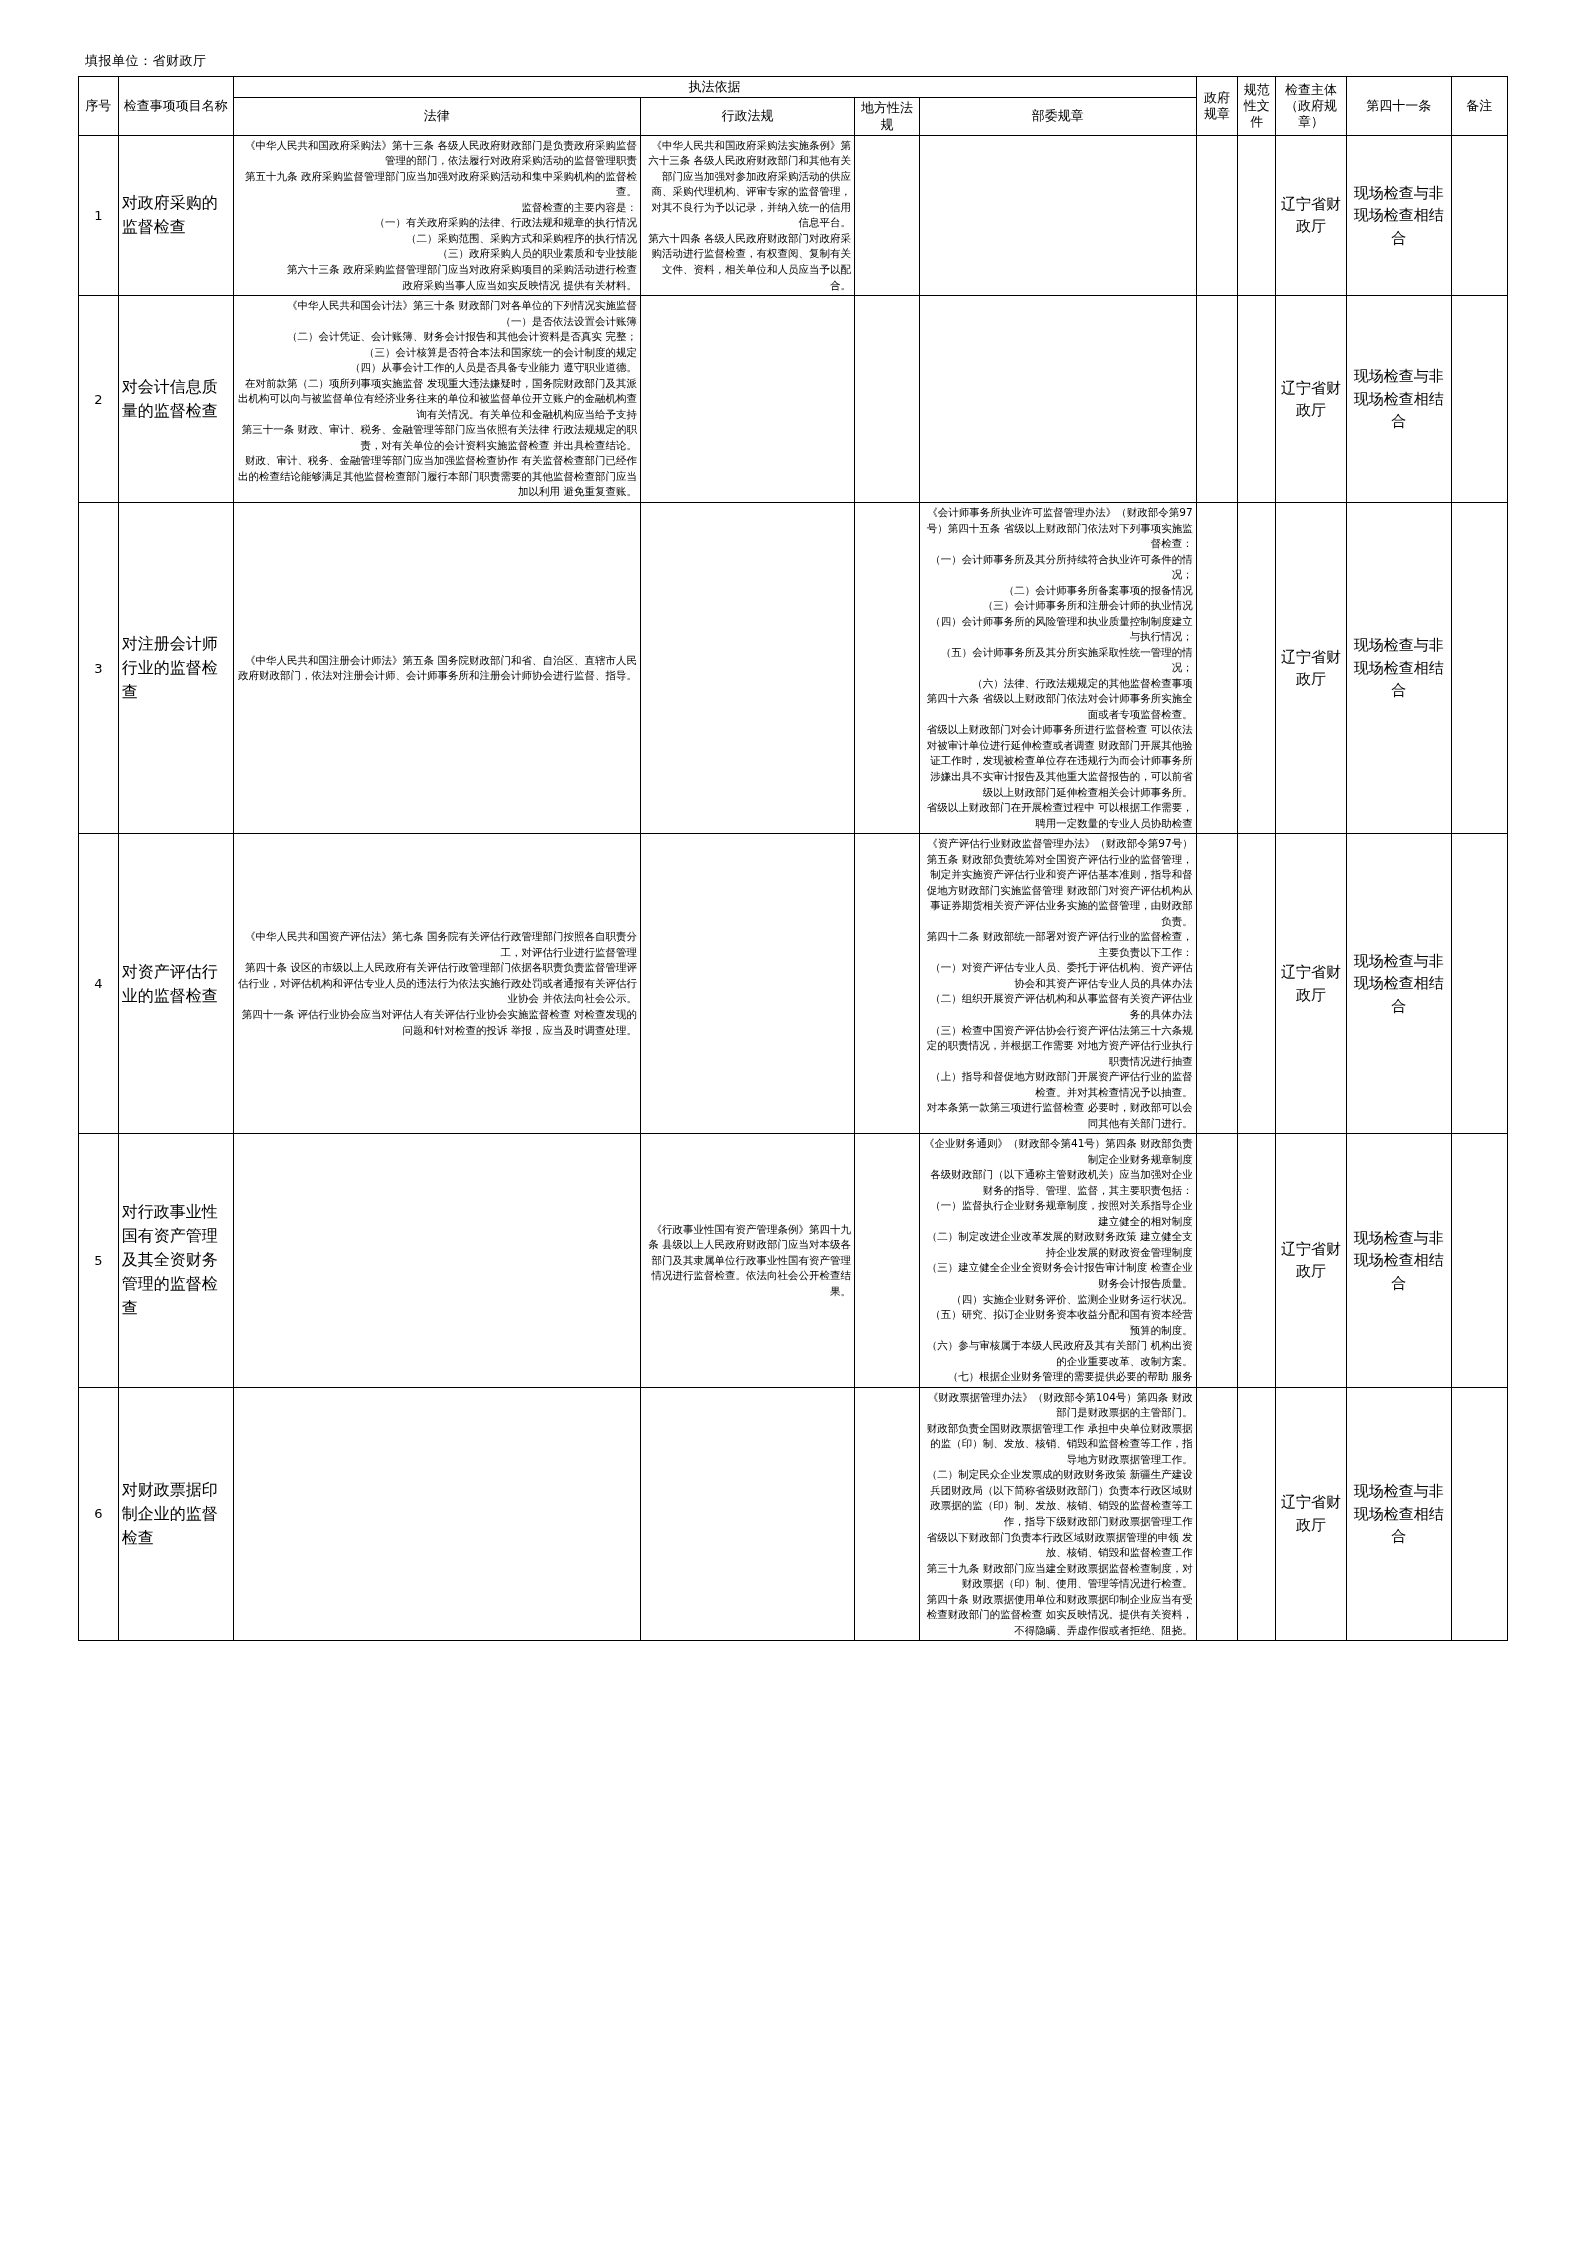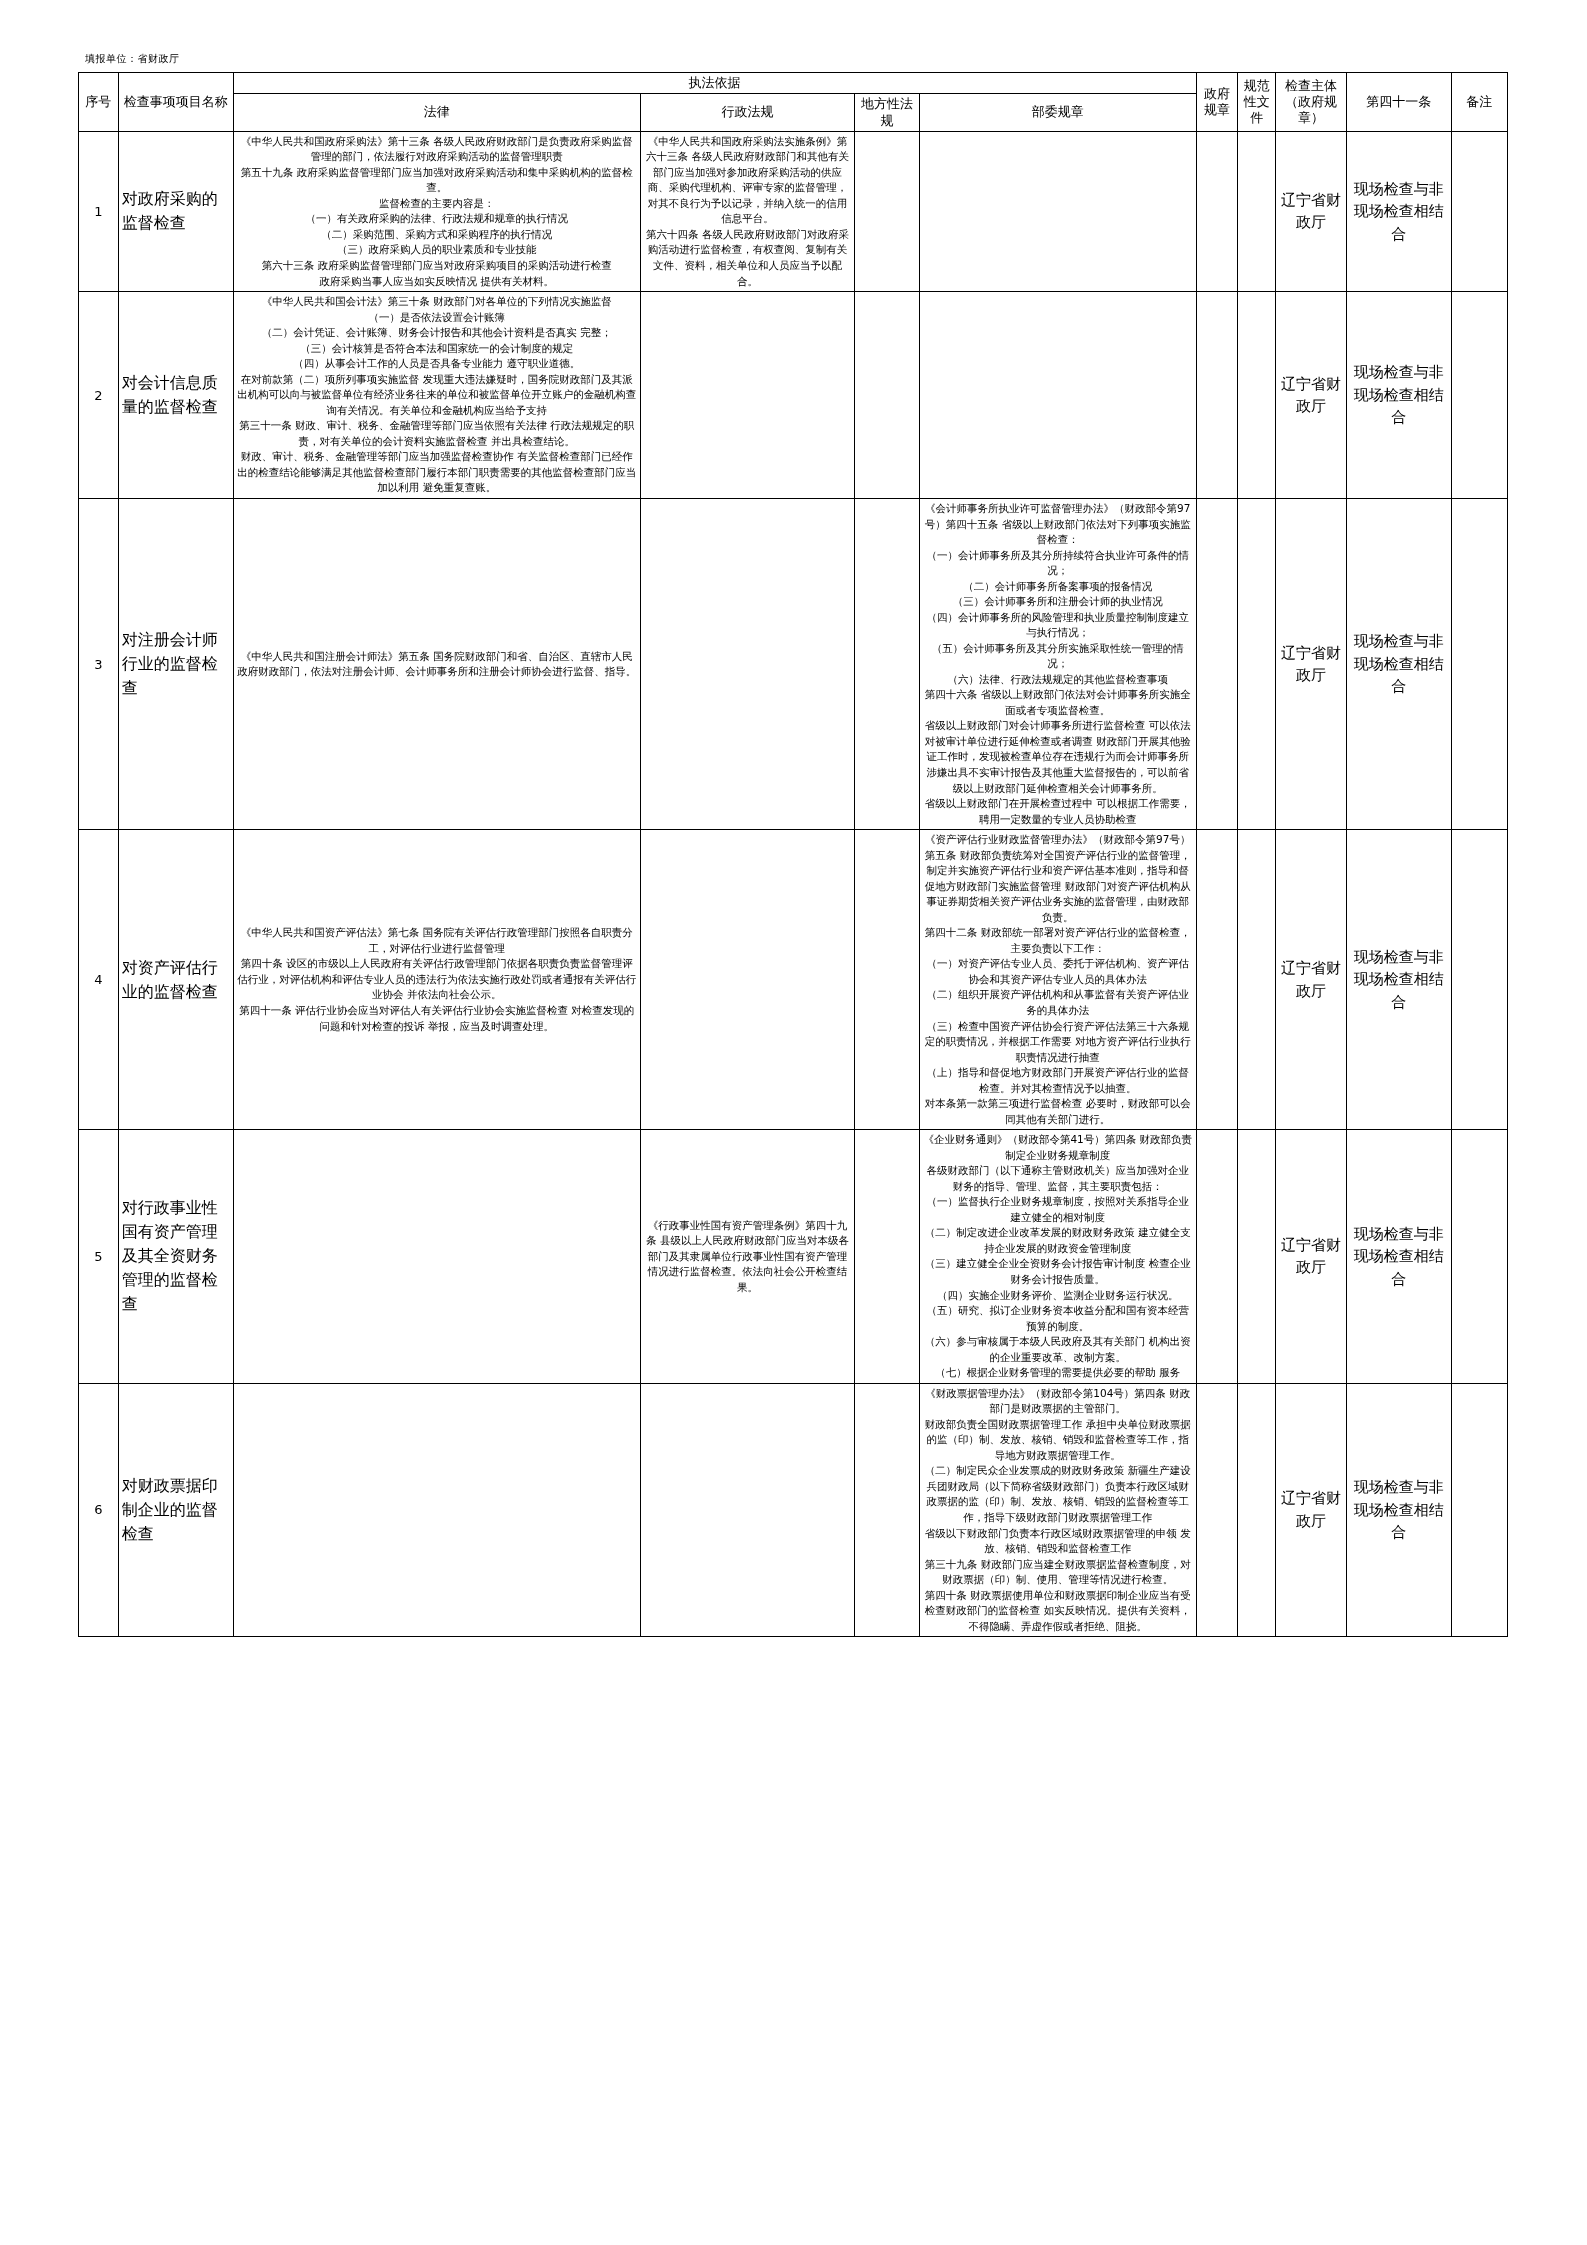--- a/index.html
+++ b/index.html
@@ -25,21 +25,21 @@
     font-size: 31px;
     font-weight: bold;
     letter-spacing: 1px;
     margin-top: 72px;
     margin-bottom: 0;
     font-family: "DejaVu Sans", "Liberation Sans", sans-serif;
   }
   .filer-line {
     margin-top: 52px;
     margin-left: 85px;
-    font-size: 10px;
+    font-size: 13px;
     letter-spacing: 0.5px;
   }
   table.main {
     border-collapse: collapse;
     width: 1430px;
     margin-left: 78px;
     margin-top: 6px;
     table-layout: fixed;
   }
   table.main th, table.main td {
@@ -61,21 +61,21 @@
     font-size: 16px;
     line-height: 1.5;
     vertical-align: middle;
     text-align: left;
     padding-left: 5px;
   }
   td.law, td.admreg, td.localreg, td.ministry {
     font-size: 10.5px;
     line-height: 1.48;
     vertical-align: middle;
-    text-align: center;
+    text-align: right;
     padding: 4px 5px;
     white-space: pre-line;
   }
   td.gov, td.norm {
     font-size: 10.5px;
   }
   td.subject, td.method, td.remark {
     text-align: center;
     font-size: 15px;
     line-height: 1.5;

